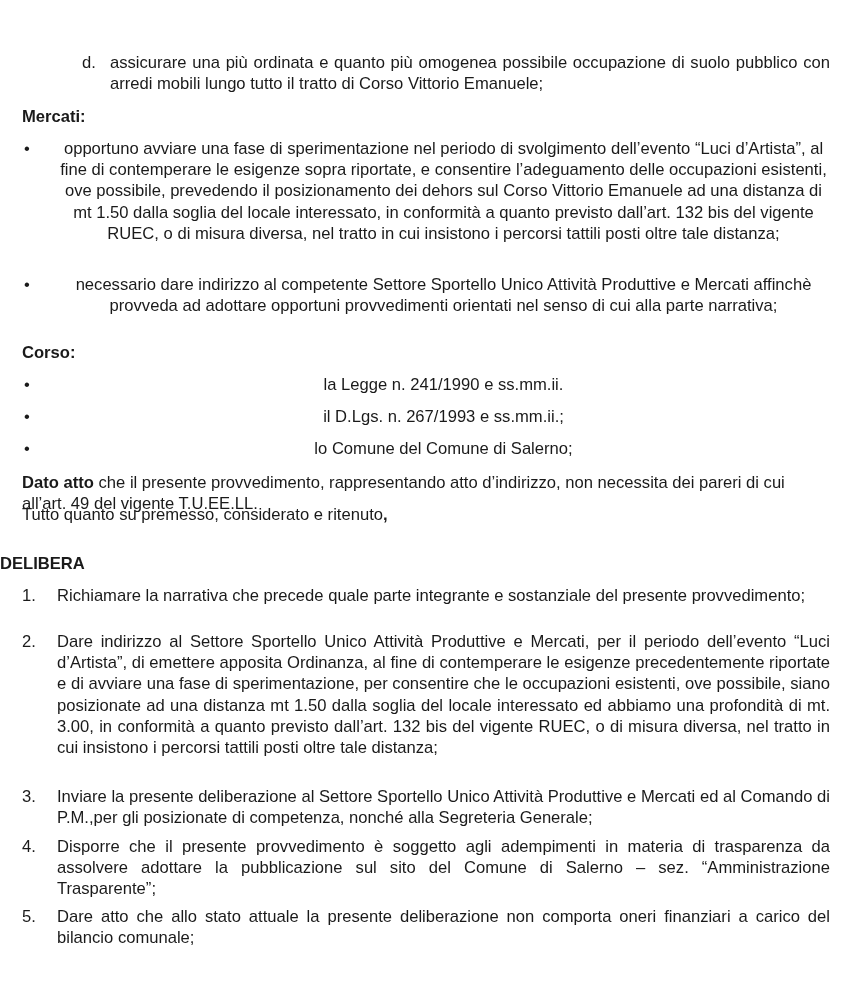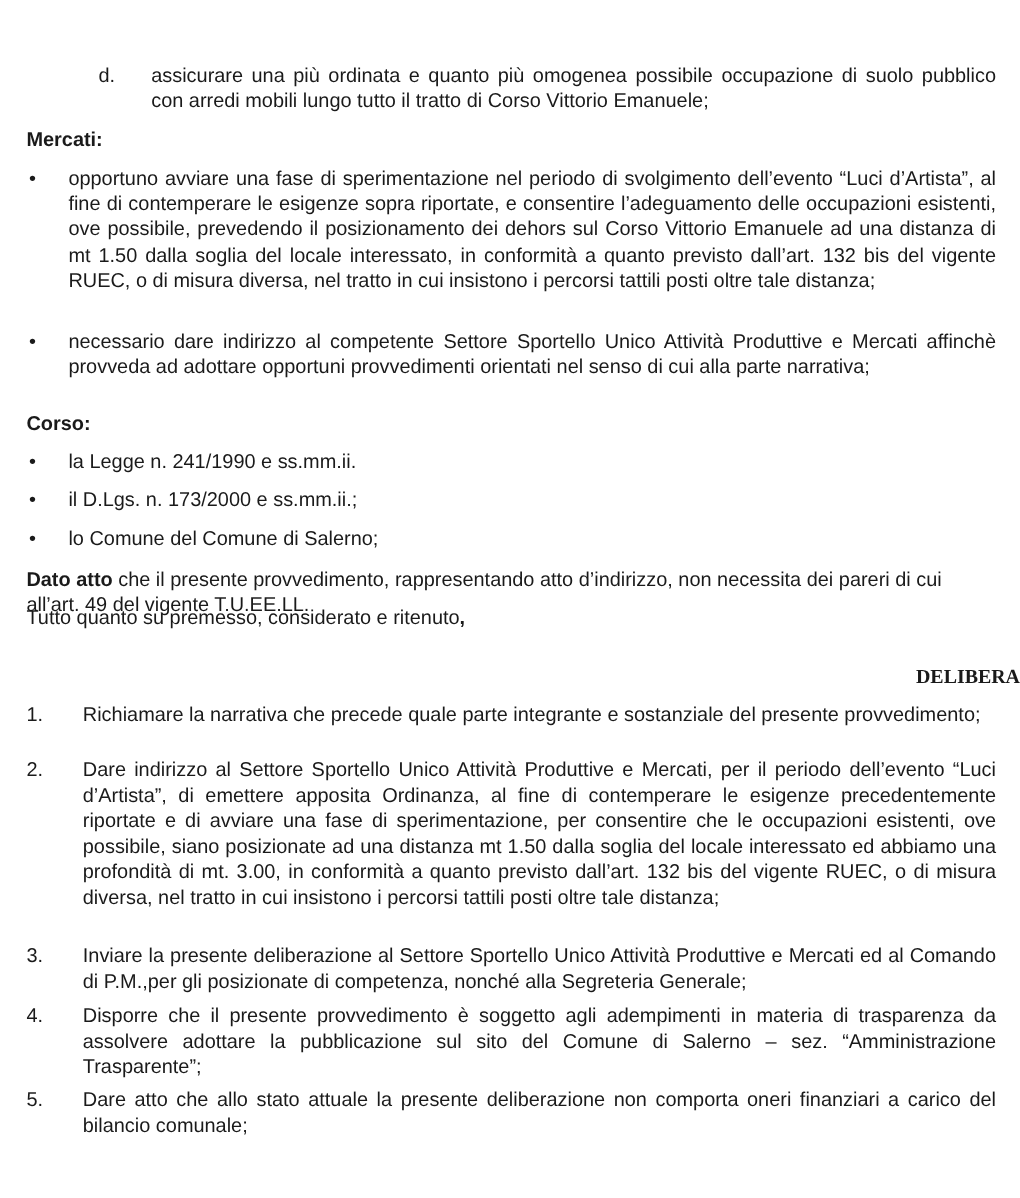--- a/index.html
+++ b/index.html
@@ -14,36 +14,36 @@
   p { margin: 0; }
   .j { text-align: justify; }
   .item-d {
     position: absolute; left: 82px; top: 52px; width: 748px;
   }
   .item-d .lbl { position: absolute; left: 0; top: 0; }
   .item-d .txt { margin-left: 28px; text-indent: 0; }
   .heading { position: absolute; left: 22px; font-weight: bold; }
   .bullet-row { position: absolute; left: 22px; width: 808px; }
   .bullet-row .dot { position: absolute; left: 0; top: 0; width: 10px; text-align: center; }
-  .bullet-row .txt { margin-left: 35px; }
+  .bullet-row .txt { margin-left: 35px; text-align: center; }
   .plain { position: absolute; left: 22px; width: 808px; }
-  .center { position: absolute; left: 0; width: 850px; text-align: right; font-weight: bold; font-family: Liberation Serif, serif; }
+  .center { position: absolute; left: 0; width: 850px; text-align: left; font-weight: bold; }
   .num-row { position: absolute; left: 22px; width: 808px; }
   .num-row .n { position: absolute; left: 0; top: 0; }
-  .num-row .txt { margin-left: 47px; }
+  .num-row .txt { margin-left: 35px; }
   b { font-weight: bold; }
 </style>
 </head>
 <body>
 
 <div class="page">
 
   <div class="item-d">
     <span class="lbl">d.</span>
-    <p class="txt j" style="margin-left:44px;">assicurare una più ordinata e quanto più omogenea possibile occupazione di suolo pubblico con arredi mobili lungo tutto il tratto di Corso Vittorio Emanuele;</p>
+    <p class="txt j" style="margin-left:28px;">assicurare una più ordinata e quanto più omogenea possibile occupazione di suolo pubblico con arredi mobili lungo tutto il tratto di Corso Vittorio Emanuele;</p>
   </div>
 
   <div class="heading" style="top:106px;">Mercati:</div>
 
   <div class="bullet-row" style="top:138px;">
     <span class="dot">•</span>
     <p class="txt j">opportuno avviare una fase di sperimentazione nel periodo di svolgimento dell’evento “Luci d’Artista”, al fine di contemperare le esigenze sopra riportate, e consentire l’adeguamento delle occupazioni esistenti, ove possibile, prevedendo il posizionamento dei dehors sul Corso Vittorio Emanuele ad una distanza di mt 1.50 dalla soglia del locale interessato, in conformità a quanto previsto dall’art. 132 bis del vigente RUEC, o di misura diversa, nel tratto in cui insistono i percorsi tattili posti oltre tale distanza;</p>
   </div>
 
   <div class="bullet-row" style="top:274px;">
@@ -52,21 +52,21 @@
   </div>
 
   <div class="heading" style="top:342px;">Corso:</div>
 
   <div class="bullet-row" style="top:374px;">
     <span class="dot">•</span>
     <p class="txt">la Legge n. 241/1990 e ss.mm.ii.</p>
   </div>
   <div class="bullet-row" style="top:406px;">
     <span class="dot">•</span>
-    <p class="txt">il D.Lgs. n. 173/2000 e ss.mm.ii.;</p>
+    <p class="txt">il D.Lgs. n. 267/1993 e ss.mm.ii.;</p>
   </div>
   <div class="bullet-row" style="top:438px;">
     <span class="dot">•</span>
     <p class="txt">lo Comune del Comune di Salerno;</p>
   </div>
 
   <p class="plain" style="top:472px; width:790px;"><b>Dato atto</b><span> che il presente provvedimento, rappresentando atto d’indirizzo, non necessita dei pareri di cui all’art. 49 del vigente T.U.EE.LL.</span></p>
 
   <p class="plain" style="top:504px;"><span>Tutto quanto su premesso, considerato e ritenuto</span><b>,</b></p>
 

